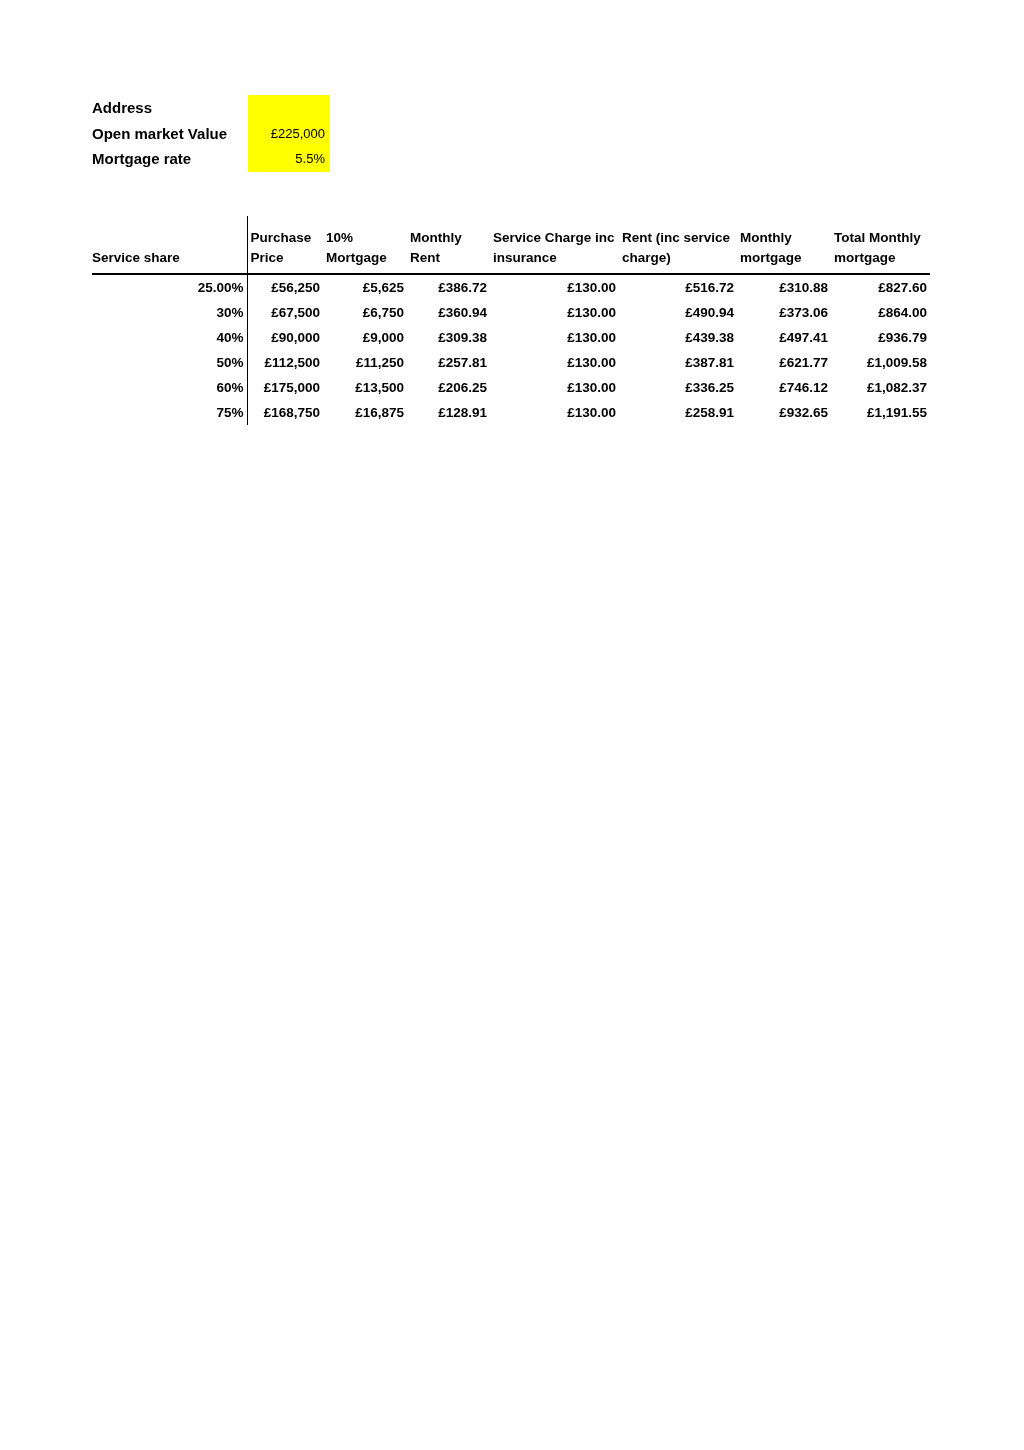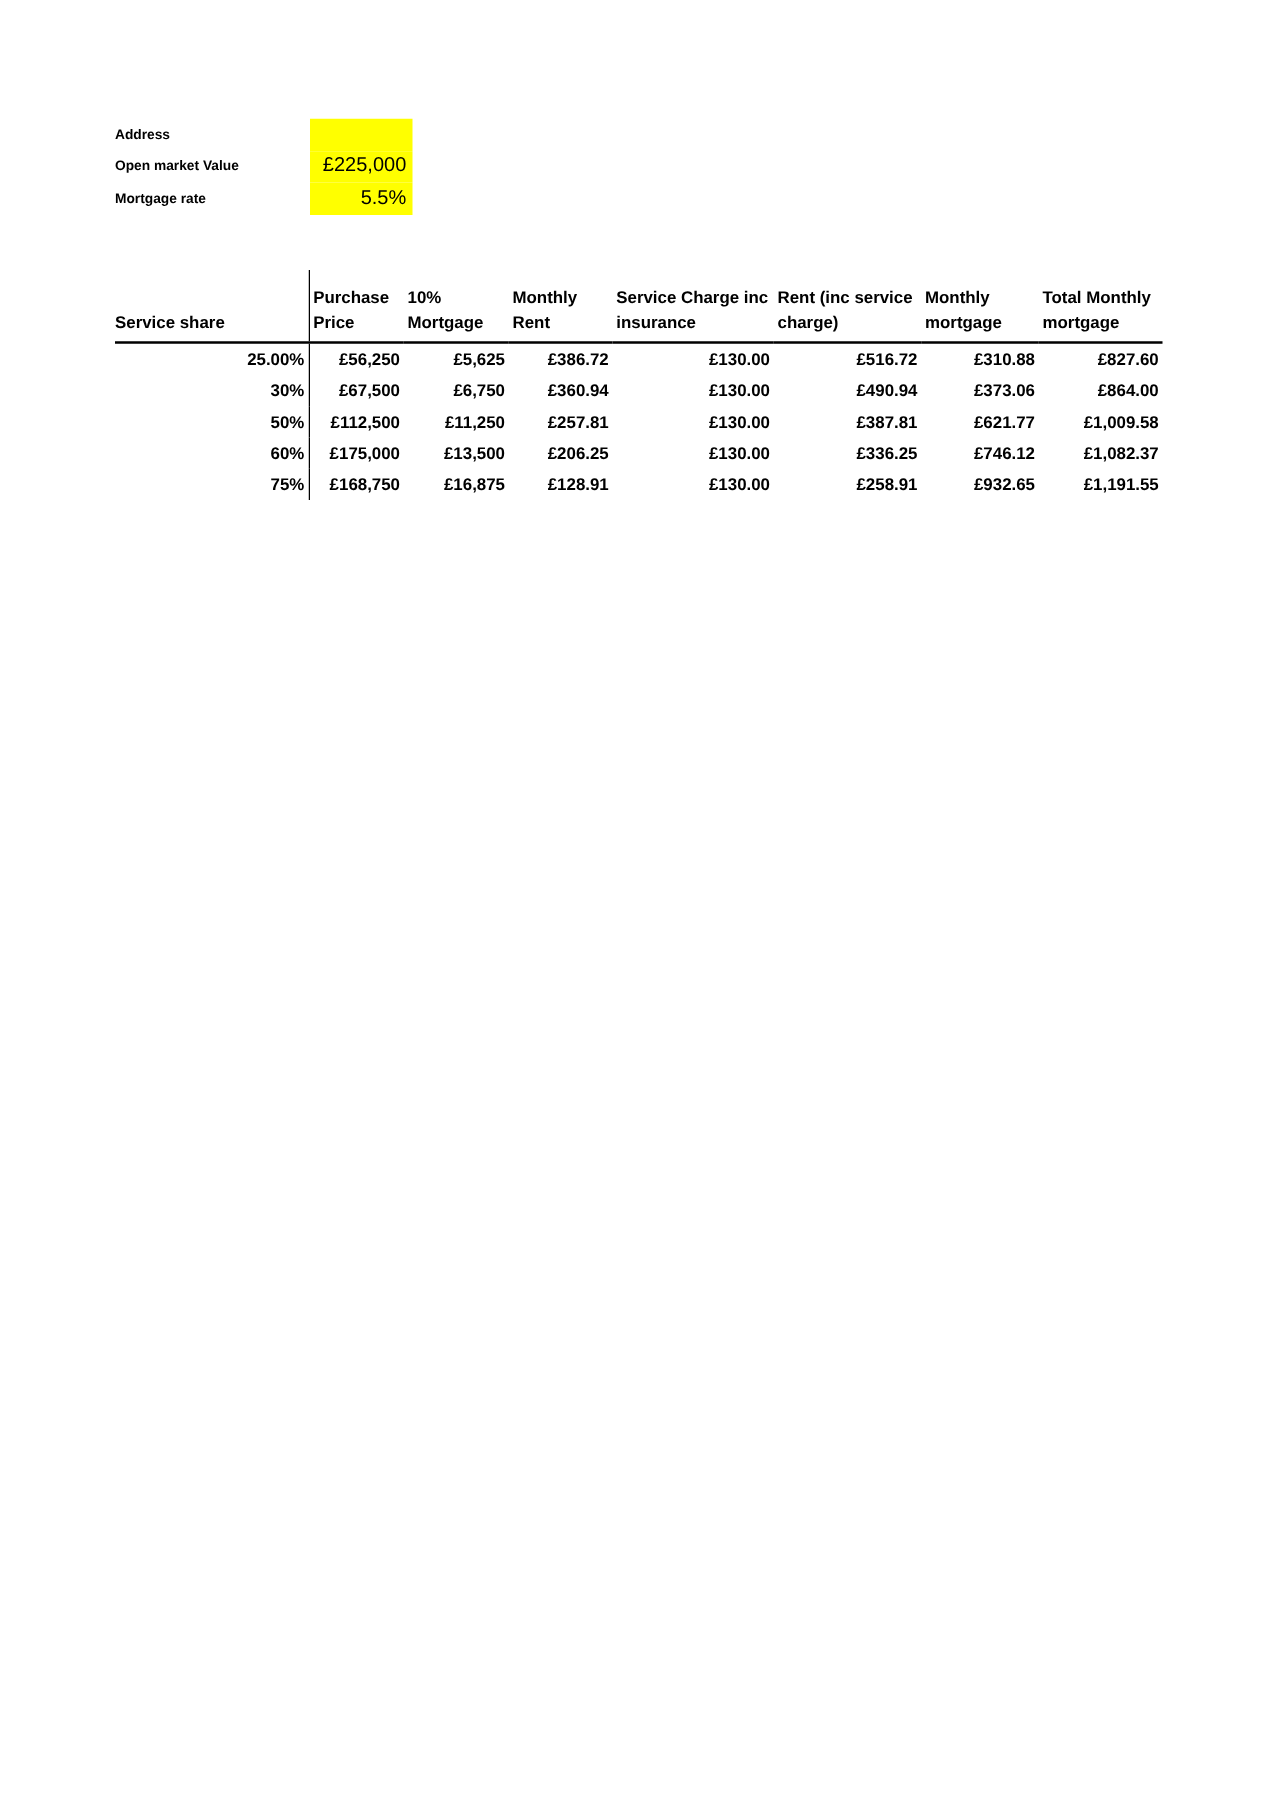--- a/index.html
+++ b/index.html
@@ -22,32 +22,32 @@
     top: 95px;
   }
   .info-row {
     display: flex;
     align-items: center;
     height: 25.5px;
   }
   .info-label {
     width: 156px;
     font-weight: 700;
-    font-size: 11px;
+    font-size: 15px;
   }
   .info-value {
     width: 82px;
     height: 25.5px;
     background: #FFFF00;
     display: flex;
     align-items: center;
     justify-content: flex-end;
     padding-right: 5px;
     box-sizing: border-box;
-    font-size: 16px;
+    font-size: 13px;
   }
 
   
   table.calc {
     position: absolute;
     left: 92px;
     top: 216px;
     width: 838px;
     border-collapse: collapse;
     table-layout: fixed;
@@ -158,20 +158,30 @@
         <td>30%</td>
         <td class="divider">£67,500</td>
         <td>£6,750</td>
         <td>£360.94</td>
         <td>£130.00</td>
         <td>£490.94</td>
         <td>£373.06</td>
         <td>£864.00</td>
       </tr>
       <tr>
+        <td>40%</td>
+        <td class="divider">£90,000</td>
+        <td>£9,000</td>
+        <td>£309.38</td>
+        <td>£130.00</td>
+        <td>£439.38</td>
+        <td>£497.41</td>
+        <td>£936.79</td>
+      </tr>
+      <tr>
         <td>50%</td>
         <td class="divider">£112,500</td>
         <td>£11,250</td>
         <td>£257.81</td>
         <td>£130.00</td>
         <td>£387.81</td>
         <td>£621.77</td>
         <td>£1,009.58</td>
       </tr>
       <tr>

